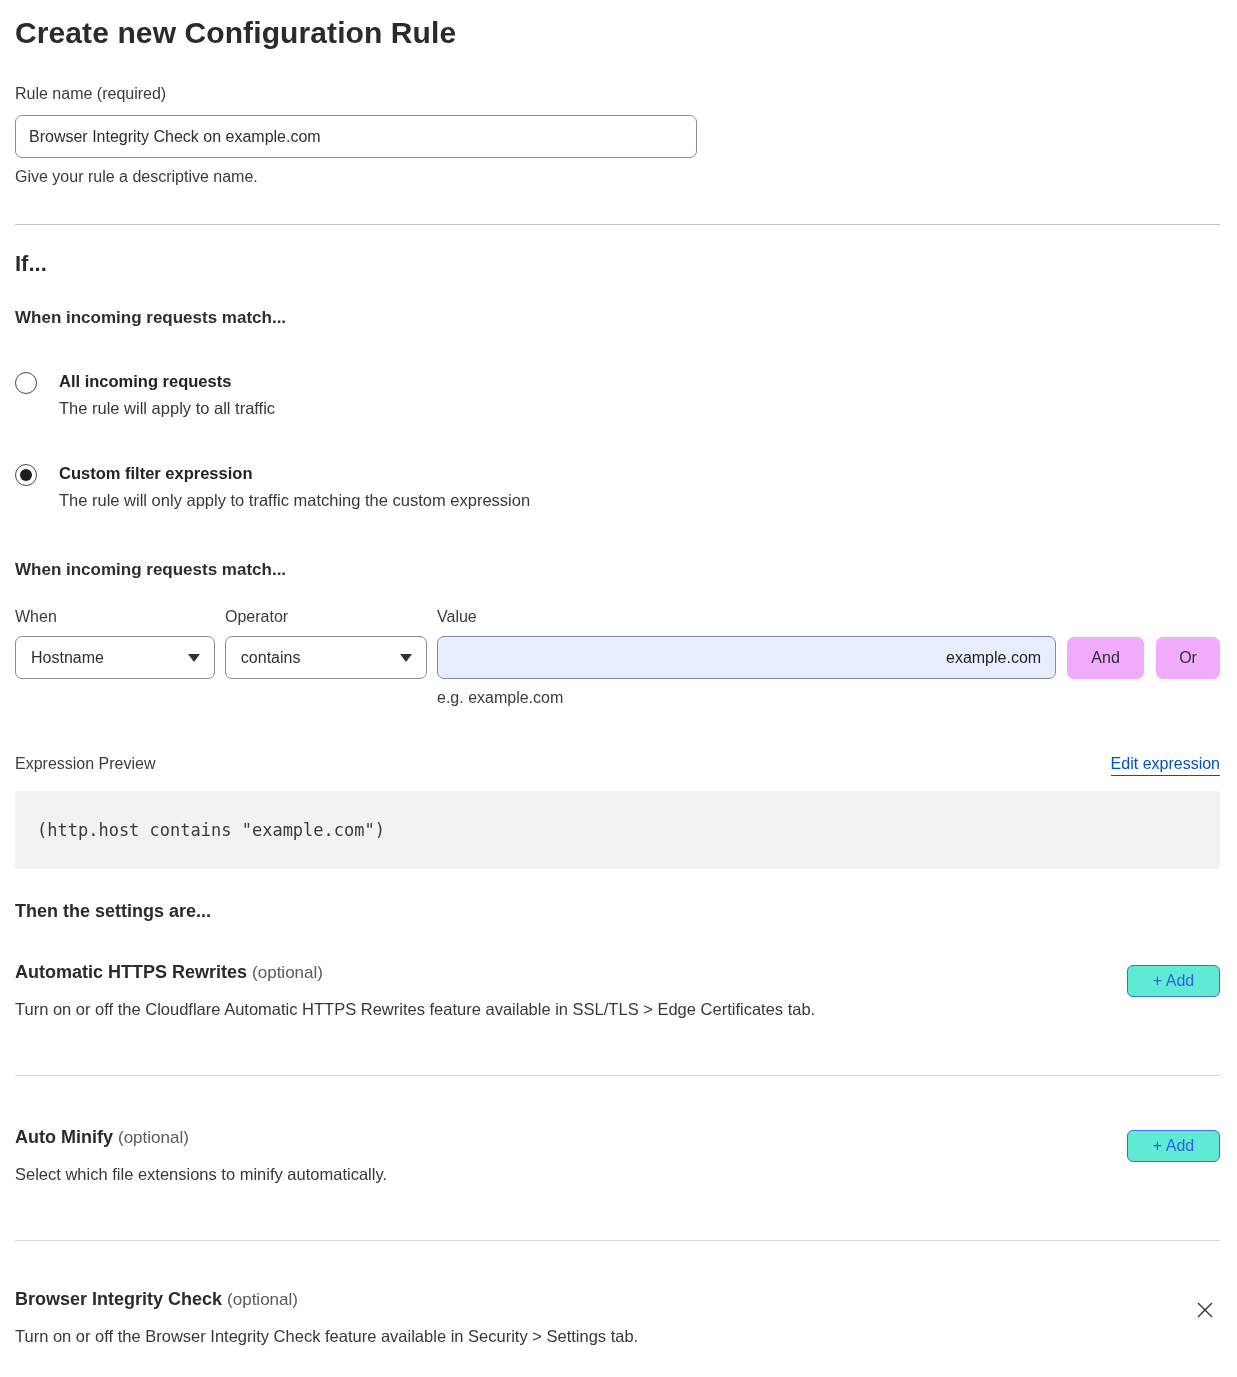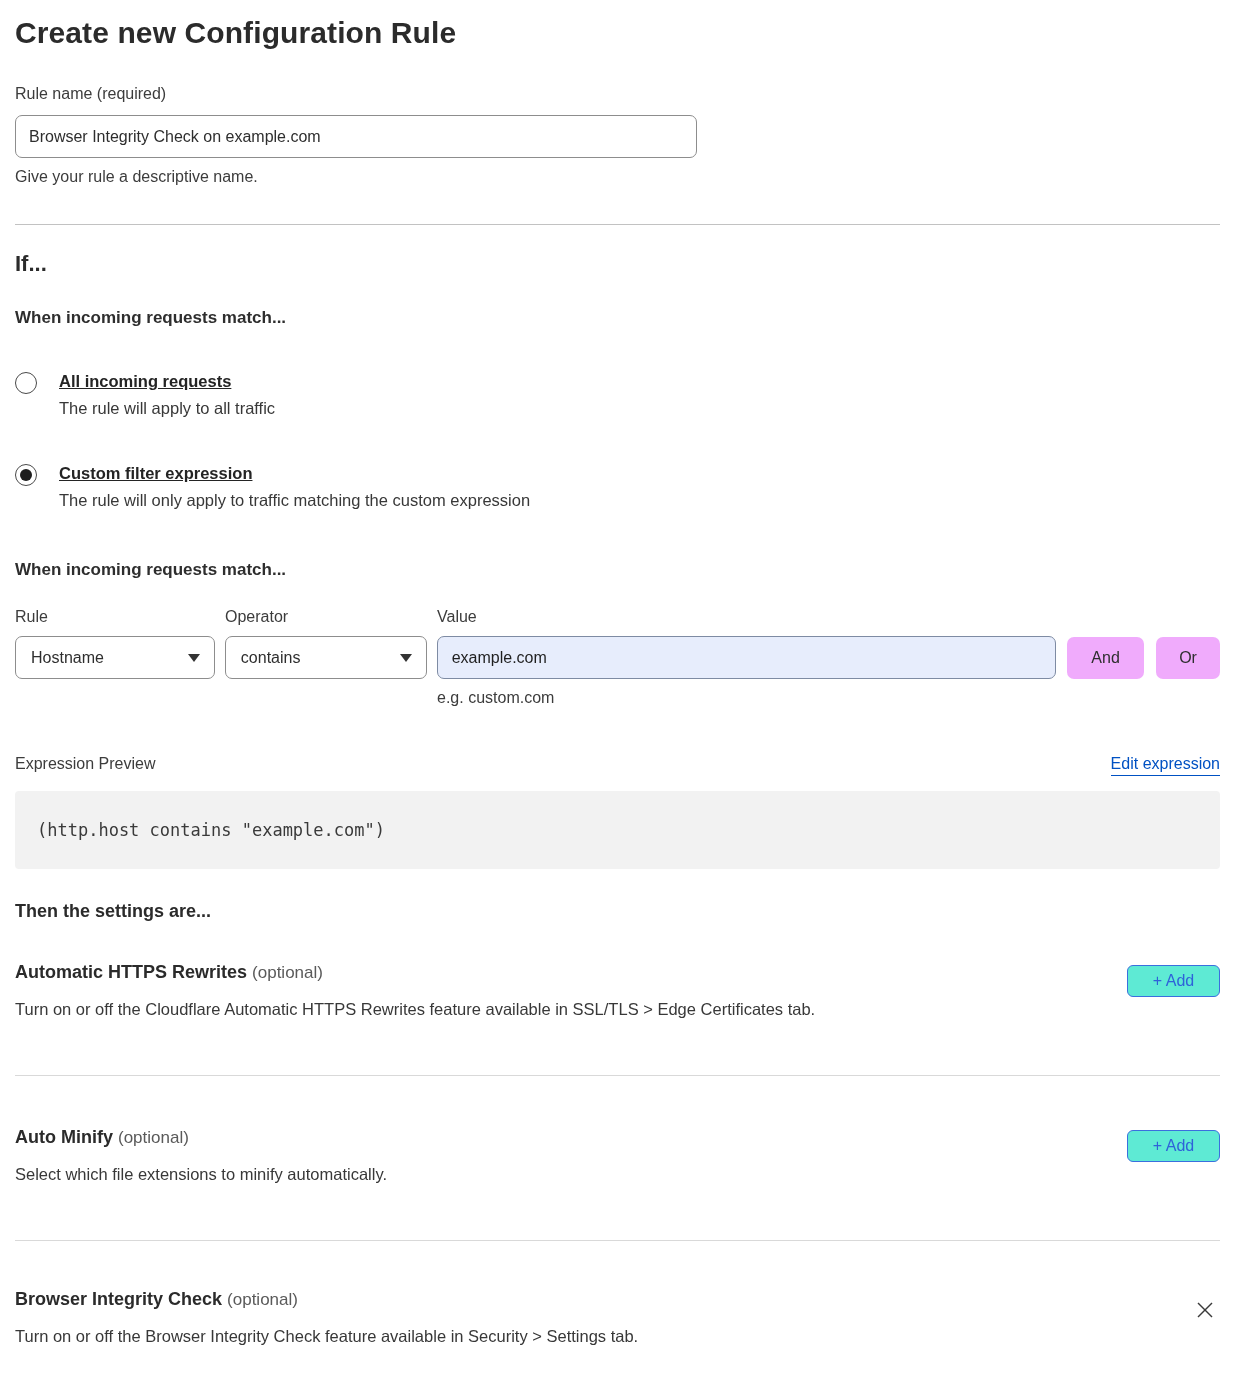--- a/index.html
+++ b/index.html
@@ -93,21 +93,20 @@
     height: 12px;
     border-radius: 50%;
     background: #1d1d1d;
   }
   .radio-texts { margin-left: 22px; }
   .radio-label {
     font-size: 16.5px;
     font-weight: 700;
     color: #242424;
     line-height: 22px;
-    text-decoration: underline;
   }
   .radio-desc {
     margin-top: 7px;
     font-size: 16.5px;
     color: #383838;
   }
 
   .builder { margin-top: 50px; }
   .builder-labels { display: flex; margin-top: 28px; }
   .builder-labels .col-label { font-size: 16px; color: #3c3c3c; }
@@ -143,20 +142,21 @@
     height: 43px;
     border: 1px solid #7e8ba3;
     border-radius: 7px;
     background: #e7edfc;
     padding: 0 14px;
     font-size: 16px;
     font-family: "Liberation Sans", sans-serif;
     color: #1f1f1f;
     outline: none;
     margin-right: 11px;
+    text-align: right;
   }
   .andor-btn {
     height: 42px;
     border: none;
     border-radius: 7px;
     background: #f0abfc;
     color: #2e2e2e;
     font-size: 16px;
     font-family: "Liberation Sans", sans-serif;
     cursor: pointer;
@@ -293,40 +293,40 @@
       <div class="radio-texts">
         <div class="radio-label">Custom filter expression</div>
         <div class="radio-desc">The rule will only apply to traffic matching the custom expression</div>
       </div>
     </div>
 
     <div class="builder">
       <h3 class="sub-heading" style="margin-top:0;">When incoming requests match...</h3>
 
       <div class="builder-labels">
-        <div class="col-label col-field">Rule</div>
+        <div class="col-label col-field">When</div>
         <div class="col-label col-op">Operator</div>
         <div class="col-label col-value">Value</div>
       </div>
 
       <div class="builder-controls">
         <div class="select-control select-field">
           <span>Hostname</span>
           <span class="caret"></span>
         </div>
         <div class="select-control select-op">
           <span>contains</span>
           <span class="caret"></span>
         </div>
         <input class="value-input" type="text" value="example.com" style="">
         <button class="andor-btn and-btn">And</button>
         <button class="andor-btn or-btn">Or</button>
       </div>
 
-      <div class="value-hint">e.g. custom.com</div>
+      <div class="value-hint">e.g. example.com</div>
     </div>
 
     <div class="preview-row">
       <div class="preview-label">Expression Preview</div>
       <a class="edit-expression-link">Edit expression</a>
     </div>
 
     <div class="expression-code">(http.host contains "example.com")</div>
 
     <h3 class="then-heading">Then the settings are...</h3>

